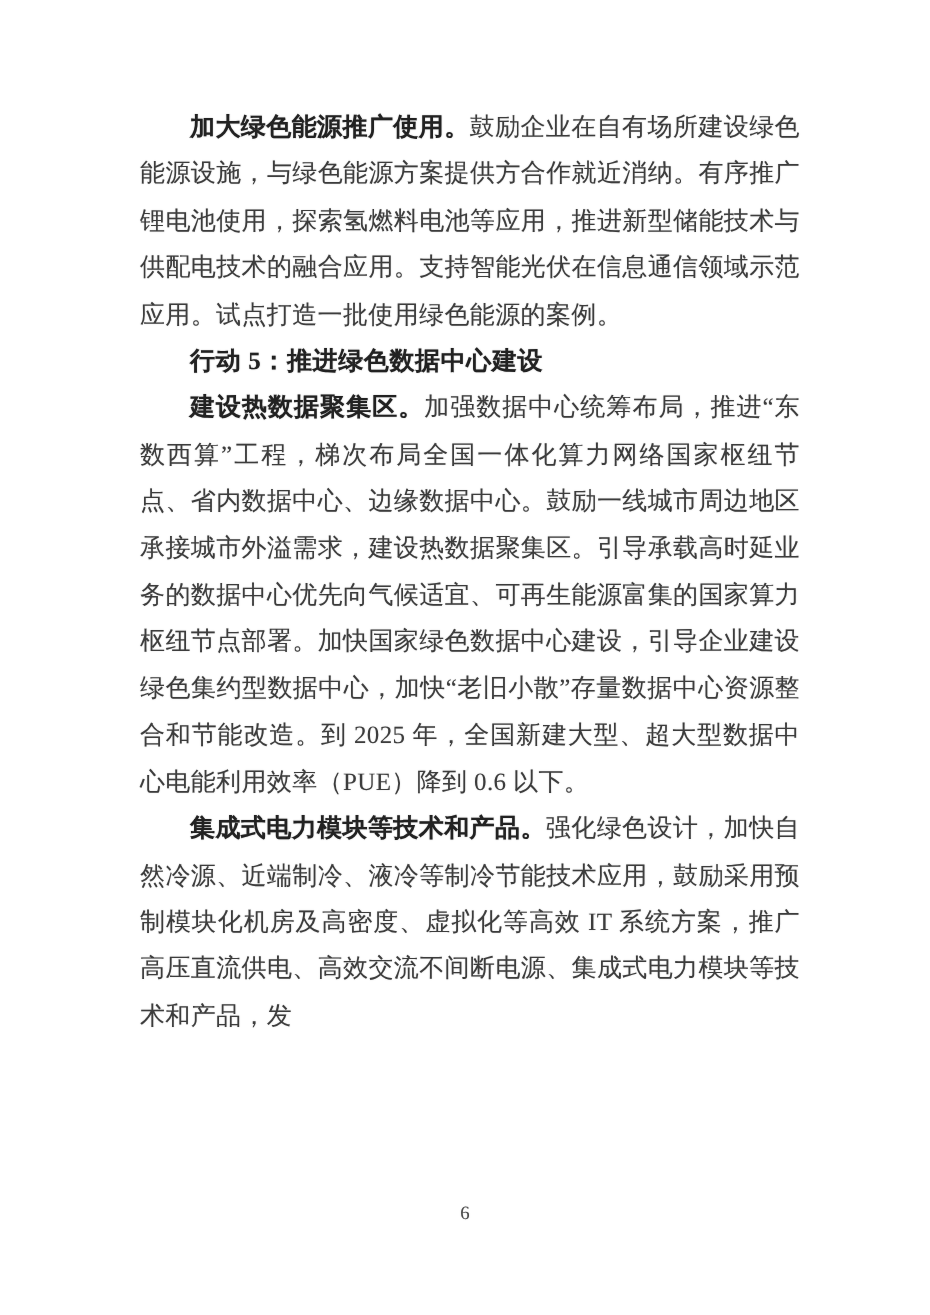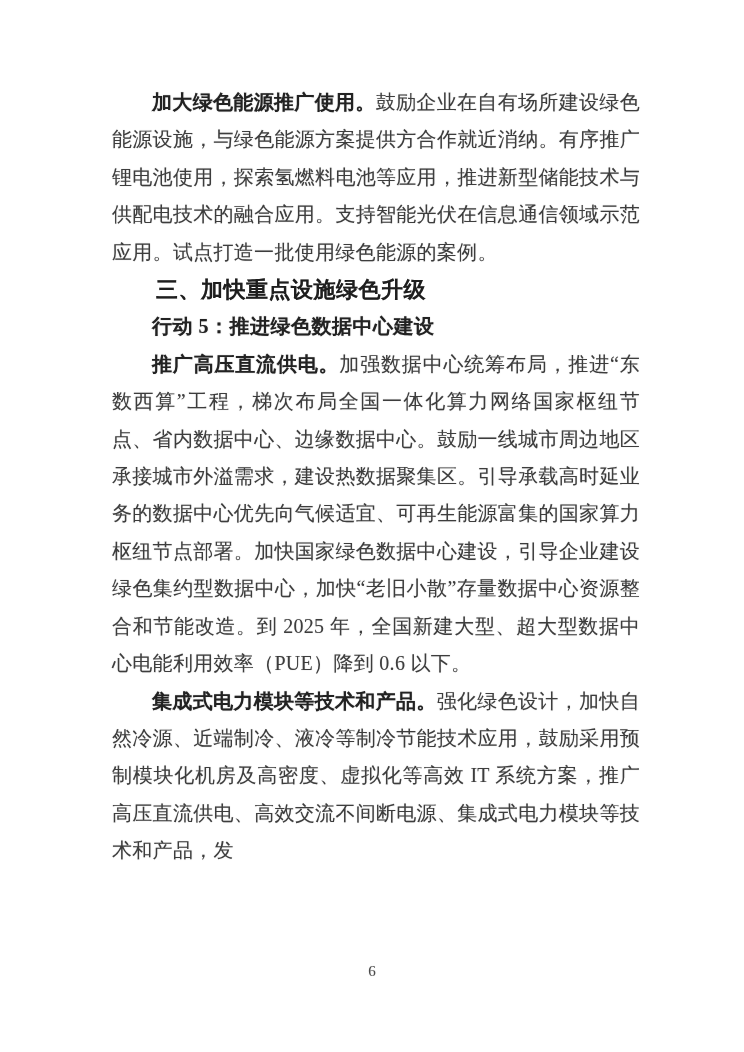--- a/index.html
+++ b/index.html
@@ -79,26 +79,25 @@
   }
 </style>
 </head>
 <body>
 
 <div class="page">
   <main class="text-block">
 
     <p class="para"><span class="lead">加大绿色能源推广使用。</span><span>鼓励企业在自有场所建设绿色能源设施，与绿色能源方案提供方合作就近消纳。有序推广锂电池使用，探索氢燃料电池等应用，推进新型储能技术与供配电技术的融合应用。支持智能光伏在信息通信领域示范应用。试点打造一批使用绿色能源的案例。</span></p>
 
-    <h2 class="h-section">三、加快重点设施绿色升级</h2>
 
 
     <h3 class="h-action">行动 5：推进绿色数据中心建设</h3>
 
-    <p class="para"><span class="lead">推广高压直流供电。</span><span>加强数据中心统筹布局，推进“东数西算”工程，梯次布局全国一体化算力网络国家枢纽节点、省内数据中心、边缘数据中心。鼓励一线城市周边地区承接城市外溢需求，建设热数据聚集区。引导承载高时延业务的数据中心优先向气候适宜、可再生能源富集的国家算力枢纽节点部署。加快国家绿色数据中心建设，引导企业建设绿色集约型数据中心，加快“老旧小散”存量数据中心资源整合和节能改造。到 2025 年，全国新建大型、超大型数据中心电能利用效率（PUE）降到 0.6 以下。</span></p>
+    <p class="para"><span class="lead">建设热数据聚集区。</span><span>加强数据中心统筹布局，推进“东数西算”工程，梯次布局全国一体化算力网络国家枢纽节点、省内数据中心、边缘数据中心。鼓励一线城市周边地区承接城市外溢需求，建设热数据聚集区。引导承载高时延业务的数据中心优先向气候适宜、可再生能源富集的国家算力枢纽节点部署。加快国家绿色数据中心建设，引导企业建设绿色集约型数据中心，加快“老旧小散”存量数据中心资源整合和节能改造。到 2025 年，全国新建大型、超大型数据中心电能利用效率（PUE）降到 0.6 以下。</span></p>
 
     <p class="para"><span class="lead">集成式电力模块等技术和产品。</span><span>强化绿色设计，加快自然冷源、近端制冷、液冷等制冷节能技术应用，鼓励采用预制模块化机房及高密度、虚拟化等高效 IT 系统方案，推广高压直流供电、高效交流不间断电源、集成式电力模块等技术和产品，发</span></p>
 
   </main>
 
   <footer class="page-footer">
     <span class="page-num">6</span>
   </footer>
 </div>
 

